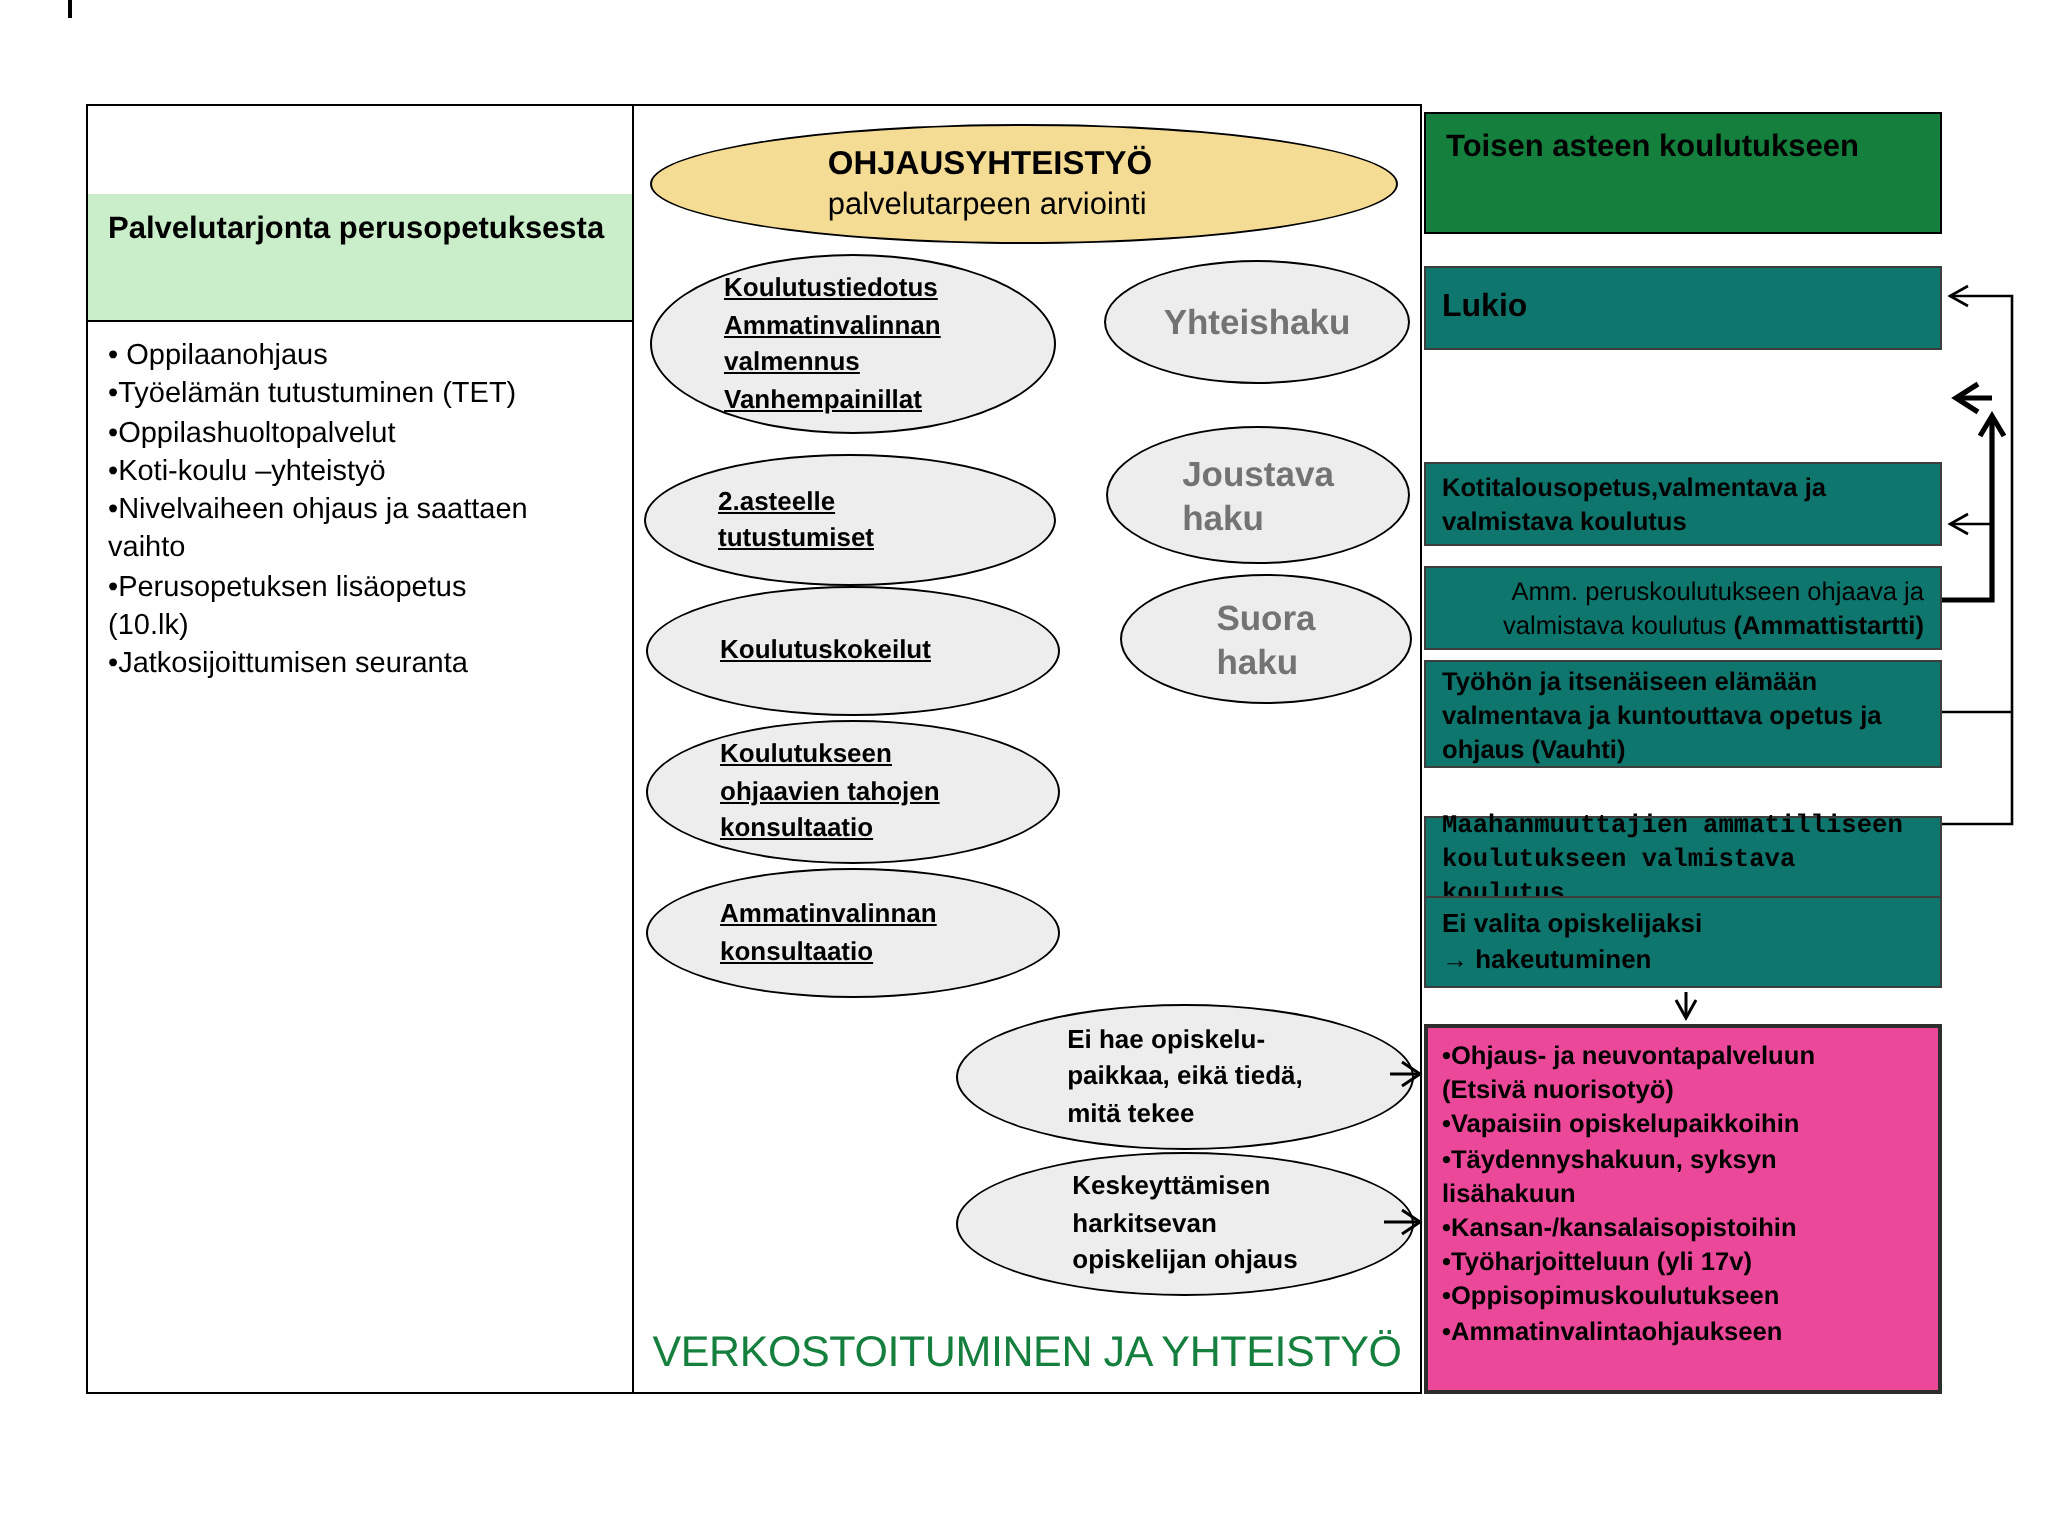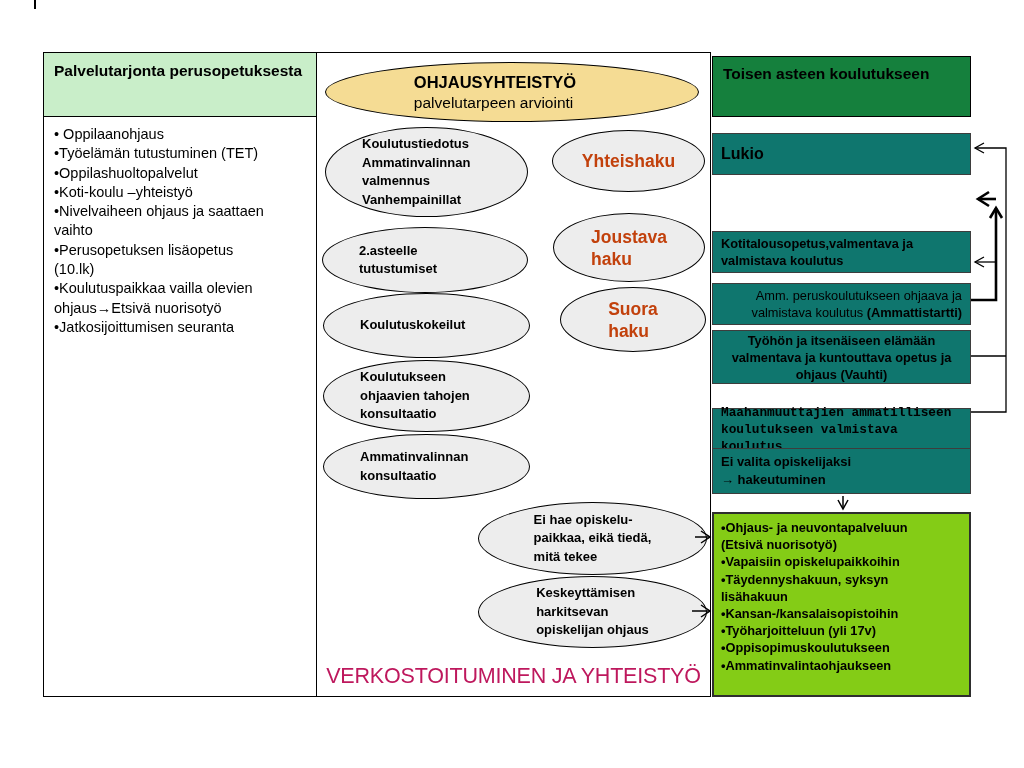--- a/index.html
+++ b/index.html
@@ -3,76 +3,74 @@
 <meta charset="utf-8">
 <style>
   html,body{margin:0;padding:0;background:#fff;}
   .stage{
     position:relative;width:1024px;height:768px;background:#fff;overflow:hidden;
     font-family:"Liberation Sans","DejaVu Sans",sans-serif;color:#000;
   }
   
   .panel{position:absolute;box-sizing:border-box;border:1.4px solid #000;background:#fff;}
   .panel-header{box-sizing:border-box;border-bottom:1.4px solid #000;background:#C9EEC9;
-    font-weight:bold;font-size:15.5px;line-height:21px;padding:7px 10px;}
+    font-weight:bold;font-size:15.5px;line-height:21px;padding:7px 10px;margin-top:44px;}
   .left-list{padding:8px 10px;font-size:14.5px;line-height:19.3px;}
   .left-list .li{white-space:pre-line;}
   
   .rheader{position:absolute;box-sizing:border-box;border:1.4px solid #000;background:#15803d;
     font-weight:bold;font-size:15.5px;padding:8px 10px;}
   
   .rbox{position:absolute;left:712px;width:259px;box-sizing:border-box;background:#0f766e;
     border:1.4px solid #3D3D3D;display:flex;align-items:center;padding:20px 8px;}
   .rbox .t{font-size:12.8px;line-height:17px;font-weight:bold;}
   .rbox .t.reg{font-weight:normal;}
   .rbox .t.big{font-size:16px;line-height:18px;}
   .rbox .t.pre{white-space:pre-line;}
   .rbox .t .bd{font-weight:bold;}
   
-  .orange{position:absolute;left:712px;width:259px;box-sizing:border-box;background:#84cc16;
+  .orange{position:absolute;left:712px;width:259px;box-sizing:border-box;background:#ec4899;
     border:2px solid #2E2E2E;padding:5px 7px;}
   .orange .li{font-size:12.8px;line-height:17.2px;font-weight:bold;white-space:pre-line;}
   
   .ell{position:absolute;box-sizing:border-box;border:1.3px solid #000;border-radius:50%;
     background:#EDEDED;display:flex;align-items:center;}
   .ell .txt{font-weight:bold;font-size:13px;line-height:18.5px;white-space:pre-line;text-align:left;}
-  .ell.pad .txt{padding-left:36px;}
+  .ell.pad .txt{padding-left:36px;text-decoration:underline;}
   .ell.yellow{background:#F5DC94;justify-content:center;text-align:left;}
   .ell.yellow .inner{padding-right:34px;}
   .ell.yellow .ttl{font-weight:bold;font-size:16.5px;line-height:21px;}
   .ell.yellow .sub{font-weight:normal;font-size:15.5px;line-height:19px;}
-  .ell.haku .txt{color:#c2410c;font-size:17.5px;line-height:22px;}
+  .ell.haku .txt{color:#737373;font-size:17.5px;line-height:22px;}
   .ell.haku{justify-content:center;}
   .ell.haku .txt{text-align:left;}
   .ell.haku.center1 .txt{text-align:center;}
   
   .cfooter{position:absolute;left:316px;width:395px;top:664px;text-align:center;
-    font-size:21.5px;letter-spacing:-0.2px;color:#be185d;}
+    font-size:21.5px;letter-spacing:-0.2px;color:#15803d;}
   svg.overlay{position:absolute;left:0;top:0;z-index:10;pointer-events:none;}
 </style>
 </head>
 <body>
 
 <div class="stage">
 
   <div class="panel" style="left:43px;top:52px;width:274px;height:645px;">
     <div class="panel-header" style="height:64px;">
       <span>Palvelutarjonta perusopetuksesta</span>
     </div>
     <div class="left-list">
       <div class="li">• Oppilaanohjaus</div>
       <div class="li">•Työelämän tutustuminen (TET)</div>
       <div class="li">•Oppilashuoltopalvelut</div>
       <div class="li">•Koti-koulu –yhteistyö</div>
       <div class="li">•Nivelvaiheen ohjaus ja saattaen
 vaihto</div>
       <div class="li">•Perusopetuksen lisäopetus
 (10.lk)</div>
-      <div class="li">•Koulutuspaikkaa vailla olevien
-ohjaus→Etsivä nuorisotyö</div>
       <div class="li">•Jatkosijoittumisen seuranta</div>
     </div>
   </div>
 
   <div class="panel" style="left:316px;top:52px;width:395px;height:645px;"></div>
 
   <div class="ell yellow" style="left:325px;top:62px;width:374px;height:60px;">
     <div class="inner">
       <div class="ttl">OHJAUSYHTEISTYÖ</div>
       <div class="sub">palvelutarpeen arviointi</div>
@@ -133,21 +131,21 @@
 
   <div class="rbox" style="top:133px;height:33px;">
     <span class="t big">Lukio</span>
   </div>
   <div class="rbox" style="top:231px;height:41px;">
     <span class="t">Kotitalousopetus,valmentava ja valmistava koulutus</span>
   </div>
   <div class="rbox" style="top:283px;height:38px;text-align:right;">
     <span class="t reg"><span>Amm. peruskoulutukseen ohjaava ja valmistava koulutus </span><span class="bd">(Ammattistartti)</span></span>
   </div>
-  <div class="rbox" style="top:330px;height:54px;text-align:center;">
+  <div class="rbox" style="top:330px;height:54px;">
     <span class="t">Työhön ja itsenäiseen elämään valmentava ja kuntouttava opetus ja ohjaus (Vauhti)</span>
   </div>
   <div class="rbox" style="top:408px;height:41px;font-family:Liberation Mono, monospace;">
     <span class="t">Maahanmuuttajien ammatilliseen koulutukseen valmistava koulutus</span>
   </div>
   <div class="rbox" style="top:448px;height:46px;">
     <span class="t pre" style="font-size:13px;line-height:18px;">Ei valita opiskelijaksi
 → hakeutuminen</span>
   </div>
 

